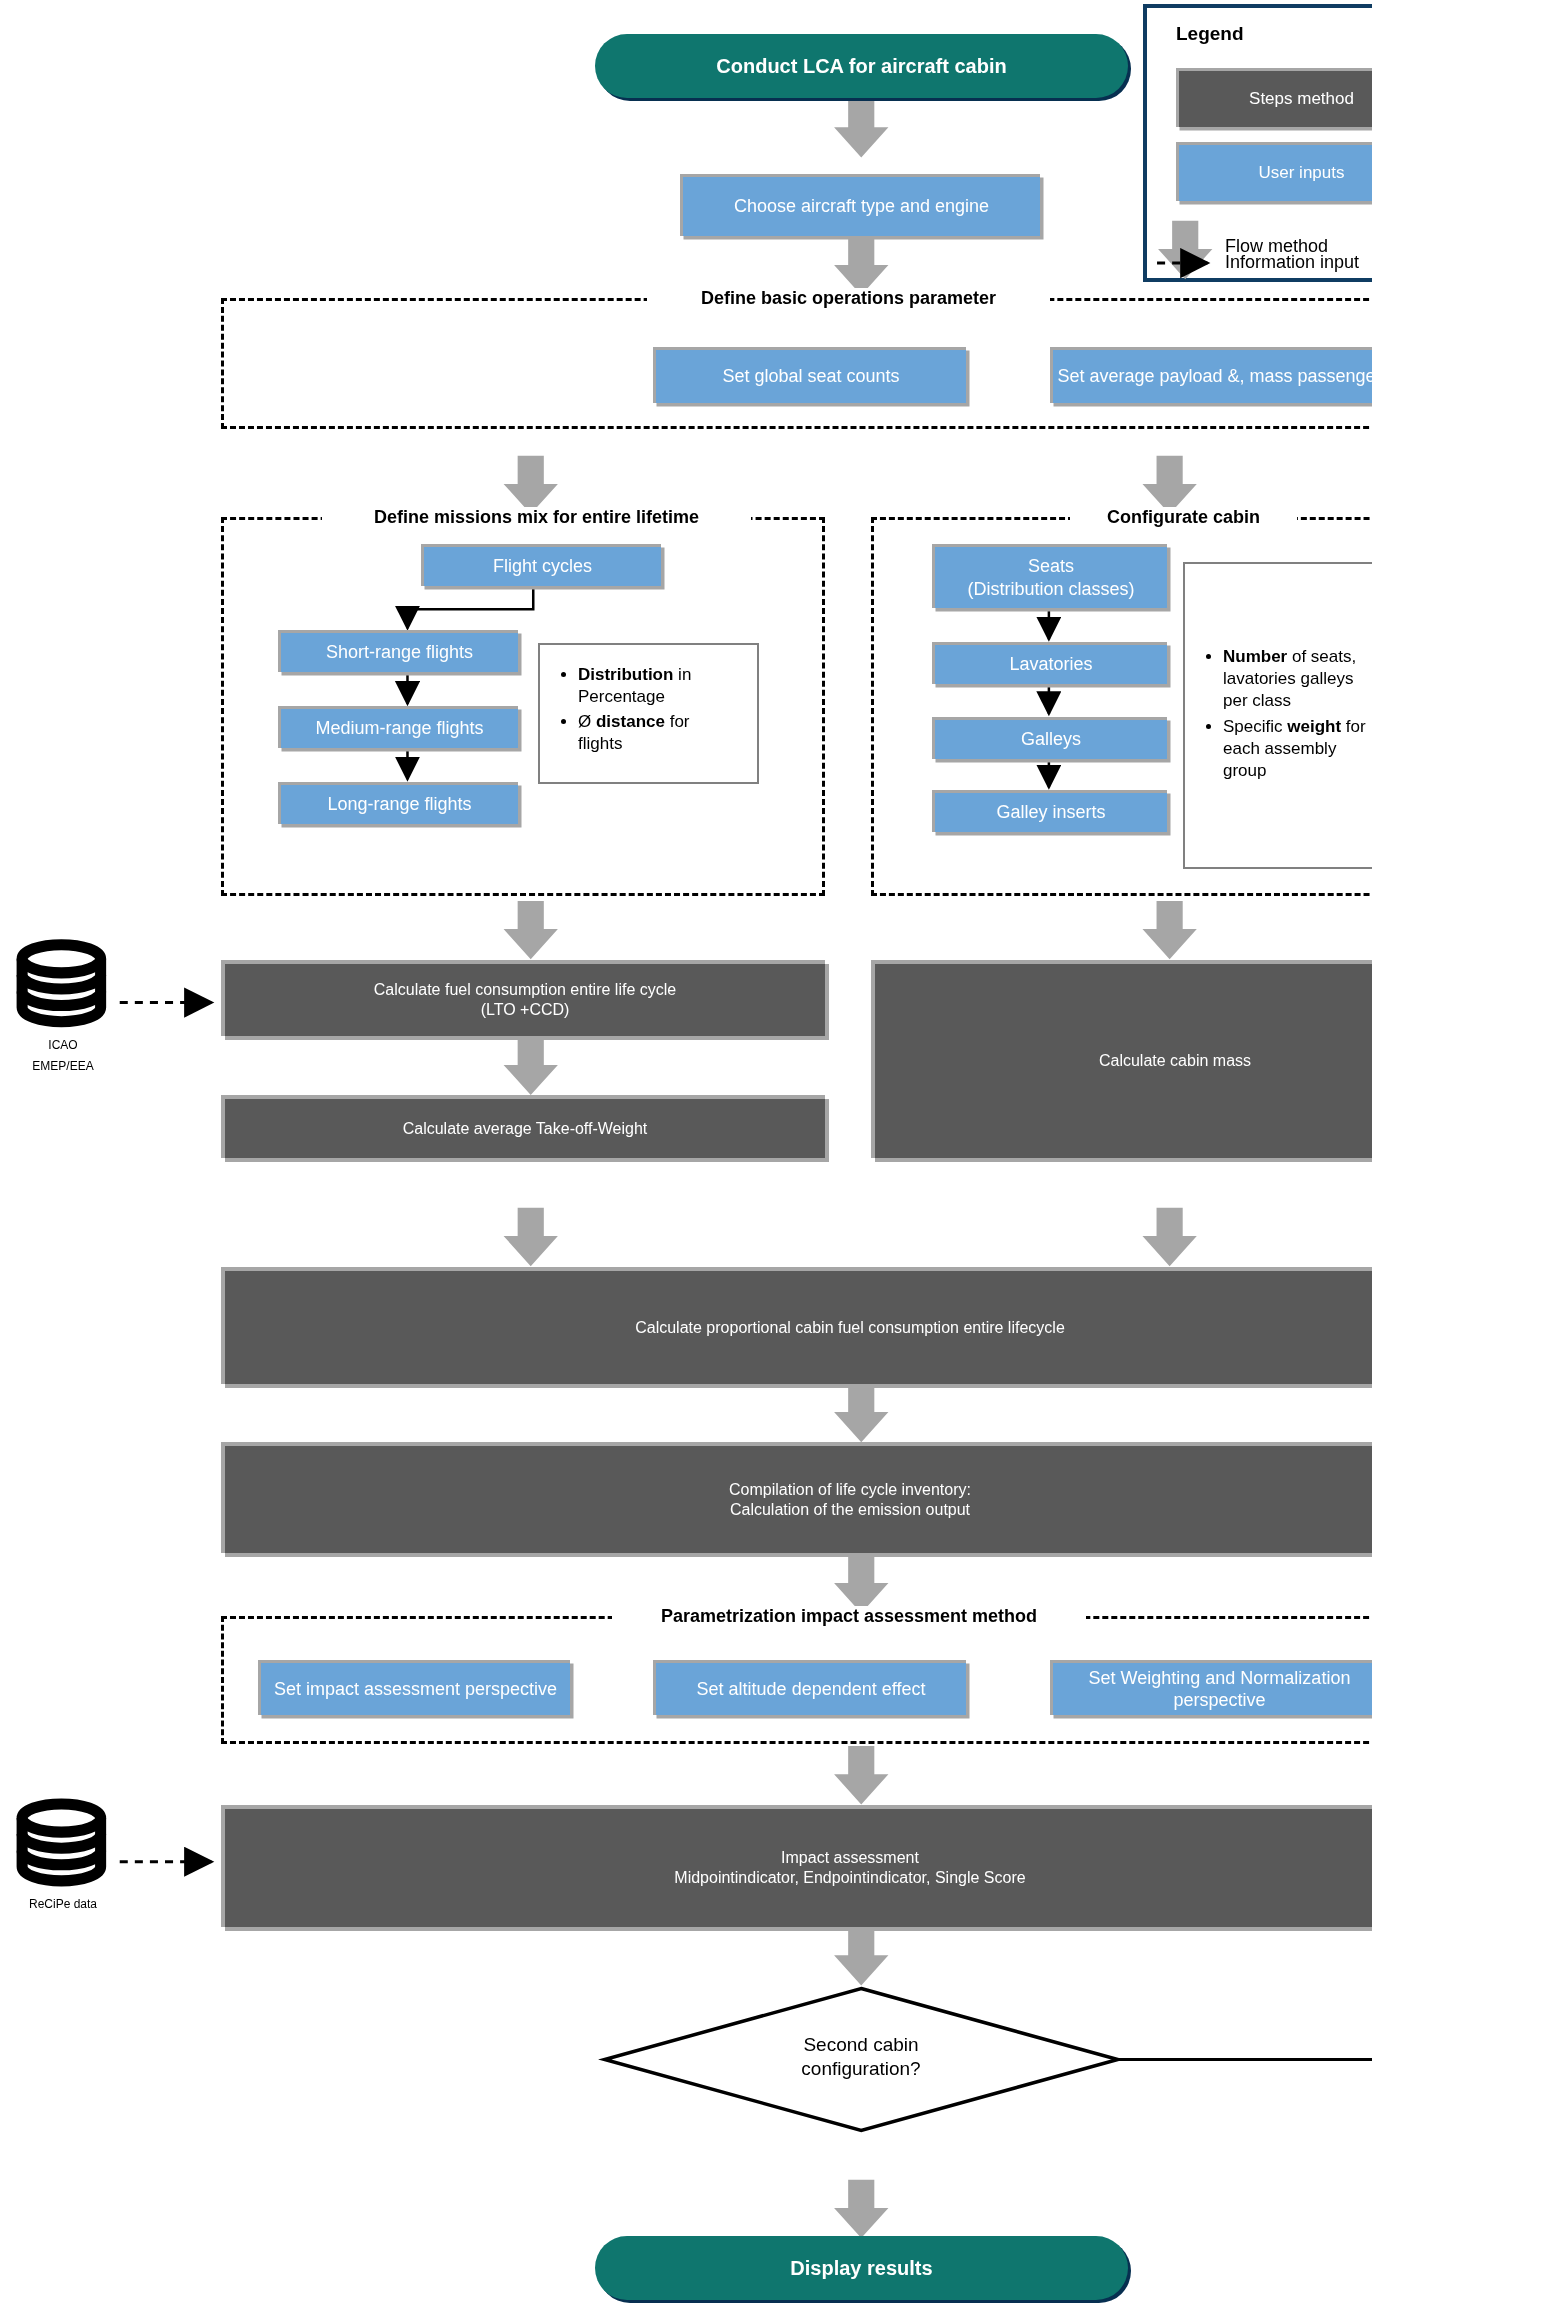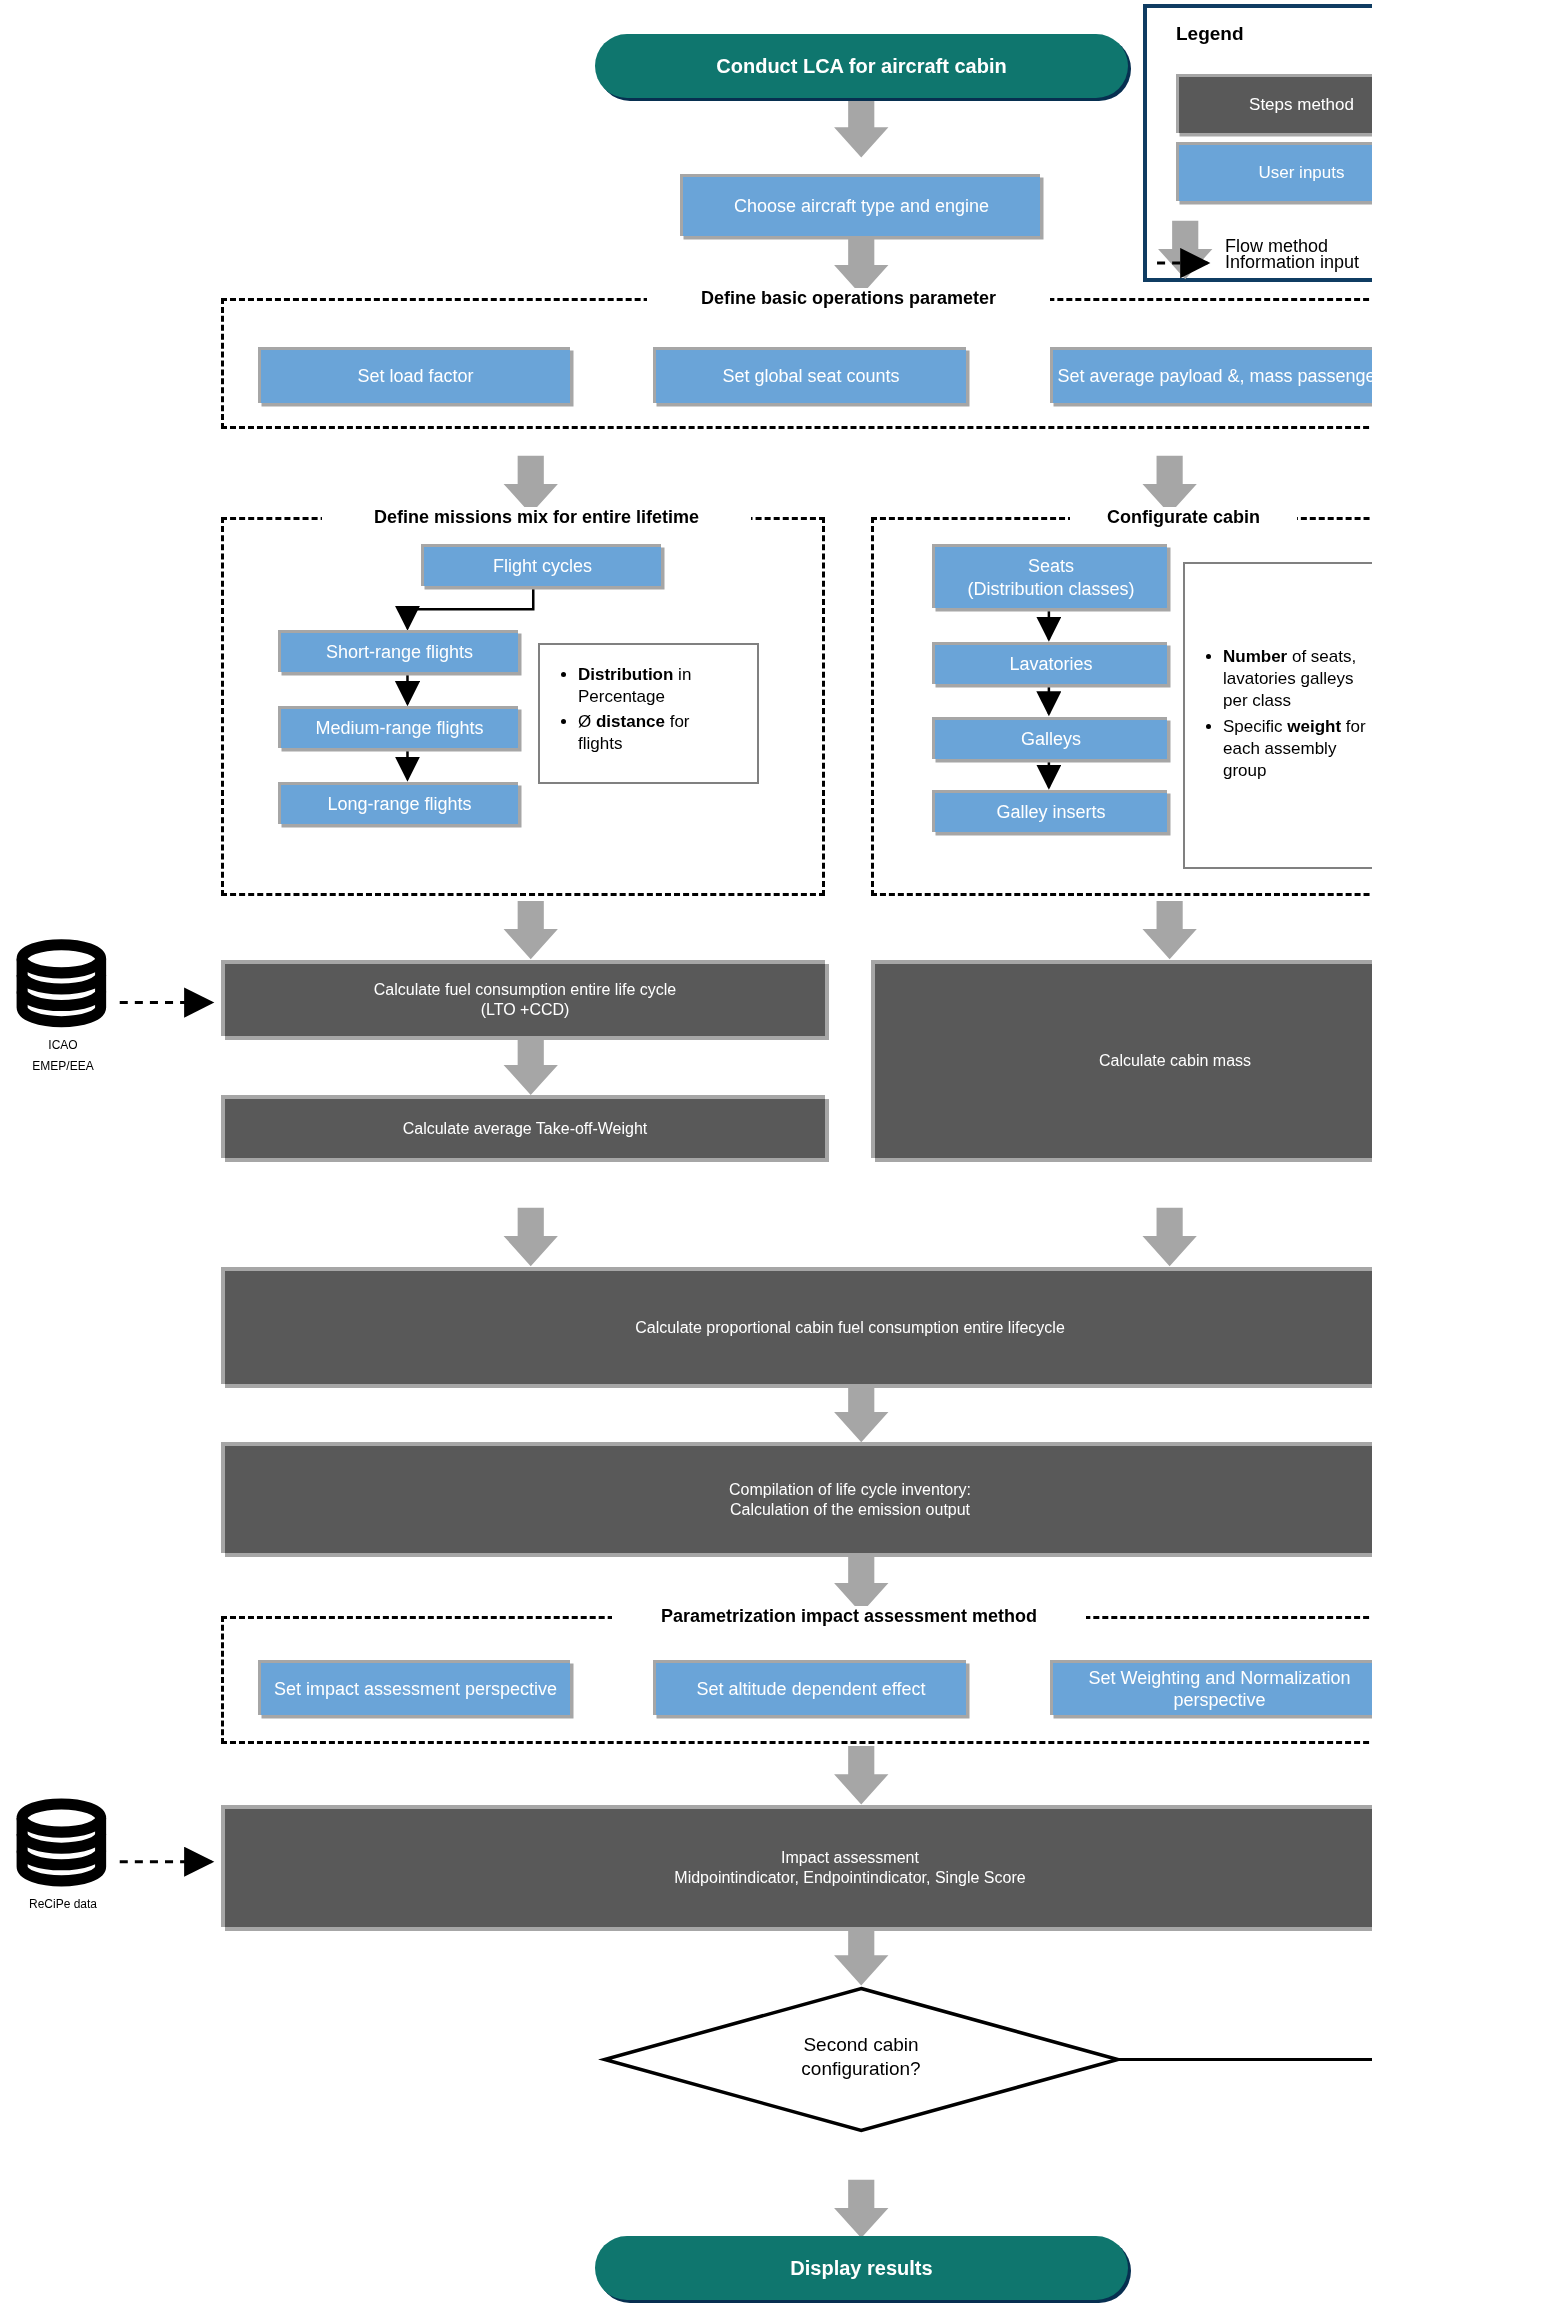--- a/index.html
+++ b/index.html
@@ -134,21 +134,21 @@
       <path d="M44,3678 A78,28 0 0 0 200,3678"></path>
     </g>
 
     <polygon points="1712,3952 2222,4093 1712,4234 1202,4093" fill="#ffffff" stroke="#000000" stroke-width="7"></polygon>
   </svg>
 
   <div class="legendbox" style="left:1143px;top:4px;width:346px;height:278px;">
   </div>
   <div class="legendtitle" style="left:1176px;top:23px;">Legend</div>
 
-  <div class="legendchip" style="left:1176px;top:74px;width:248px;height:59px;background:#595959;
+  <div class="legendchip" style="left:1176px;top:68px;width:248px;height:59px;background:#595959;
               border-top:3.5px solid #a6a6a6;border-left:3.5px solid #a6a6a6;
               box-shadow:3.5px 3.5px 0 0 #a6a6a6;">
     <span>Steps method</span>
   </div>
 
   <div class="legendchip" style="left:1176px;top:142px;width:248px;height:59px;background:#6aa4d8;
               border-top:3.5px solid #a6a6a6;border-left:3.5px solid #a6a6a6;
               box-shadow:3.5px 3.5px 0 0 #a6a6a6;">
     <span>User inputs</span>
   </div>
@@ -167,21 +167,20 @@
   <div class="legendtext" style="left:1225px;top:236px;">Flow method</div>
   <div class="legendtext" style="left:1225px;top:252px;">Information input</div>
 
   <div class="node pill" style="left:595px;top:34px;width:533px;height:64px;">Conduct LCA for aircraft cabin</div>
 
   <div class="node uinput" style="left:680px;top:174px;width:360px;height:62px;">Choose aircraft type and engine</div>
 
   <div class="group" style="left:221px;top:298px;width:1256px;height:131px;"></div>
   <div class="grouptitle" style="left:647px;top:288px;width:387px;">Define basic operations parameter</div>
 
-  <div class="node uinput" style="left:258px;top:347px;width:312px;height:56px;">Set load factor</div>
   <div class="node uinput" style="left:653px;top:347px;width:313px;height:56px;">Set global seat counts</div>
   <div class="node uinput" style="left:1050px;top:347px;width:336px;height:56px;">Set average payload &amp;, mass passenger</div>
 
   <div class="group" style="left:221px;top:517px;width:604px;height:379px;"></div>
   <div class="grouptitle" style="left:322px;top:507px;width:413px;">Define missions mix for entire lifetime</div>
 
   <div class="node uinput" style="left:421px;top:544px;width:240px;height:42px;">Flight cycles</div>
   <div class="node uinput" style="left:278px;top:630px;width:240px;height:42px;">Short-range flights</div>
   <div class="node uinput" style="left:278px;top:706px;width:240px;height:42px;">Medium-range flights</div>
   <div class="node uinput" style="left:278px;top:782px;width:240px;height:42px;">Long-range flights</div>

